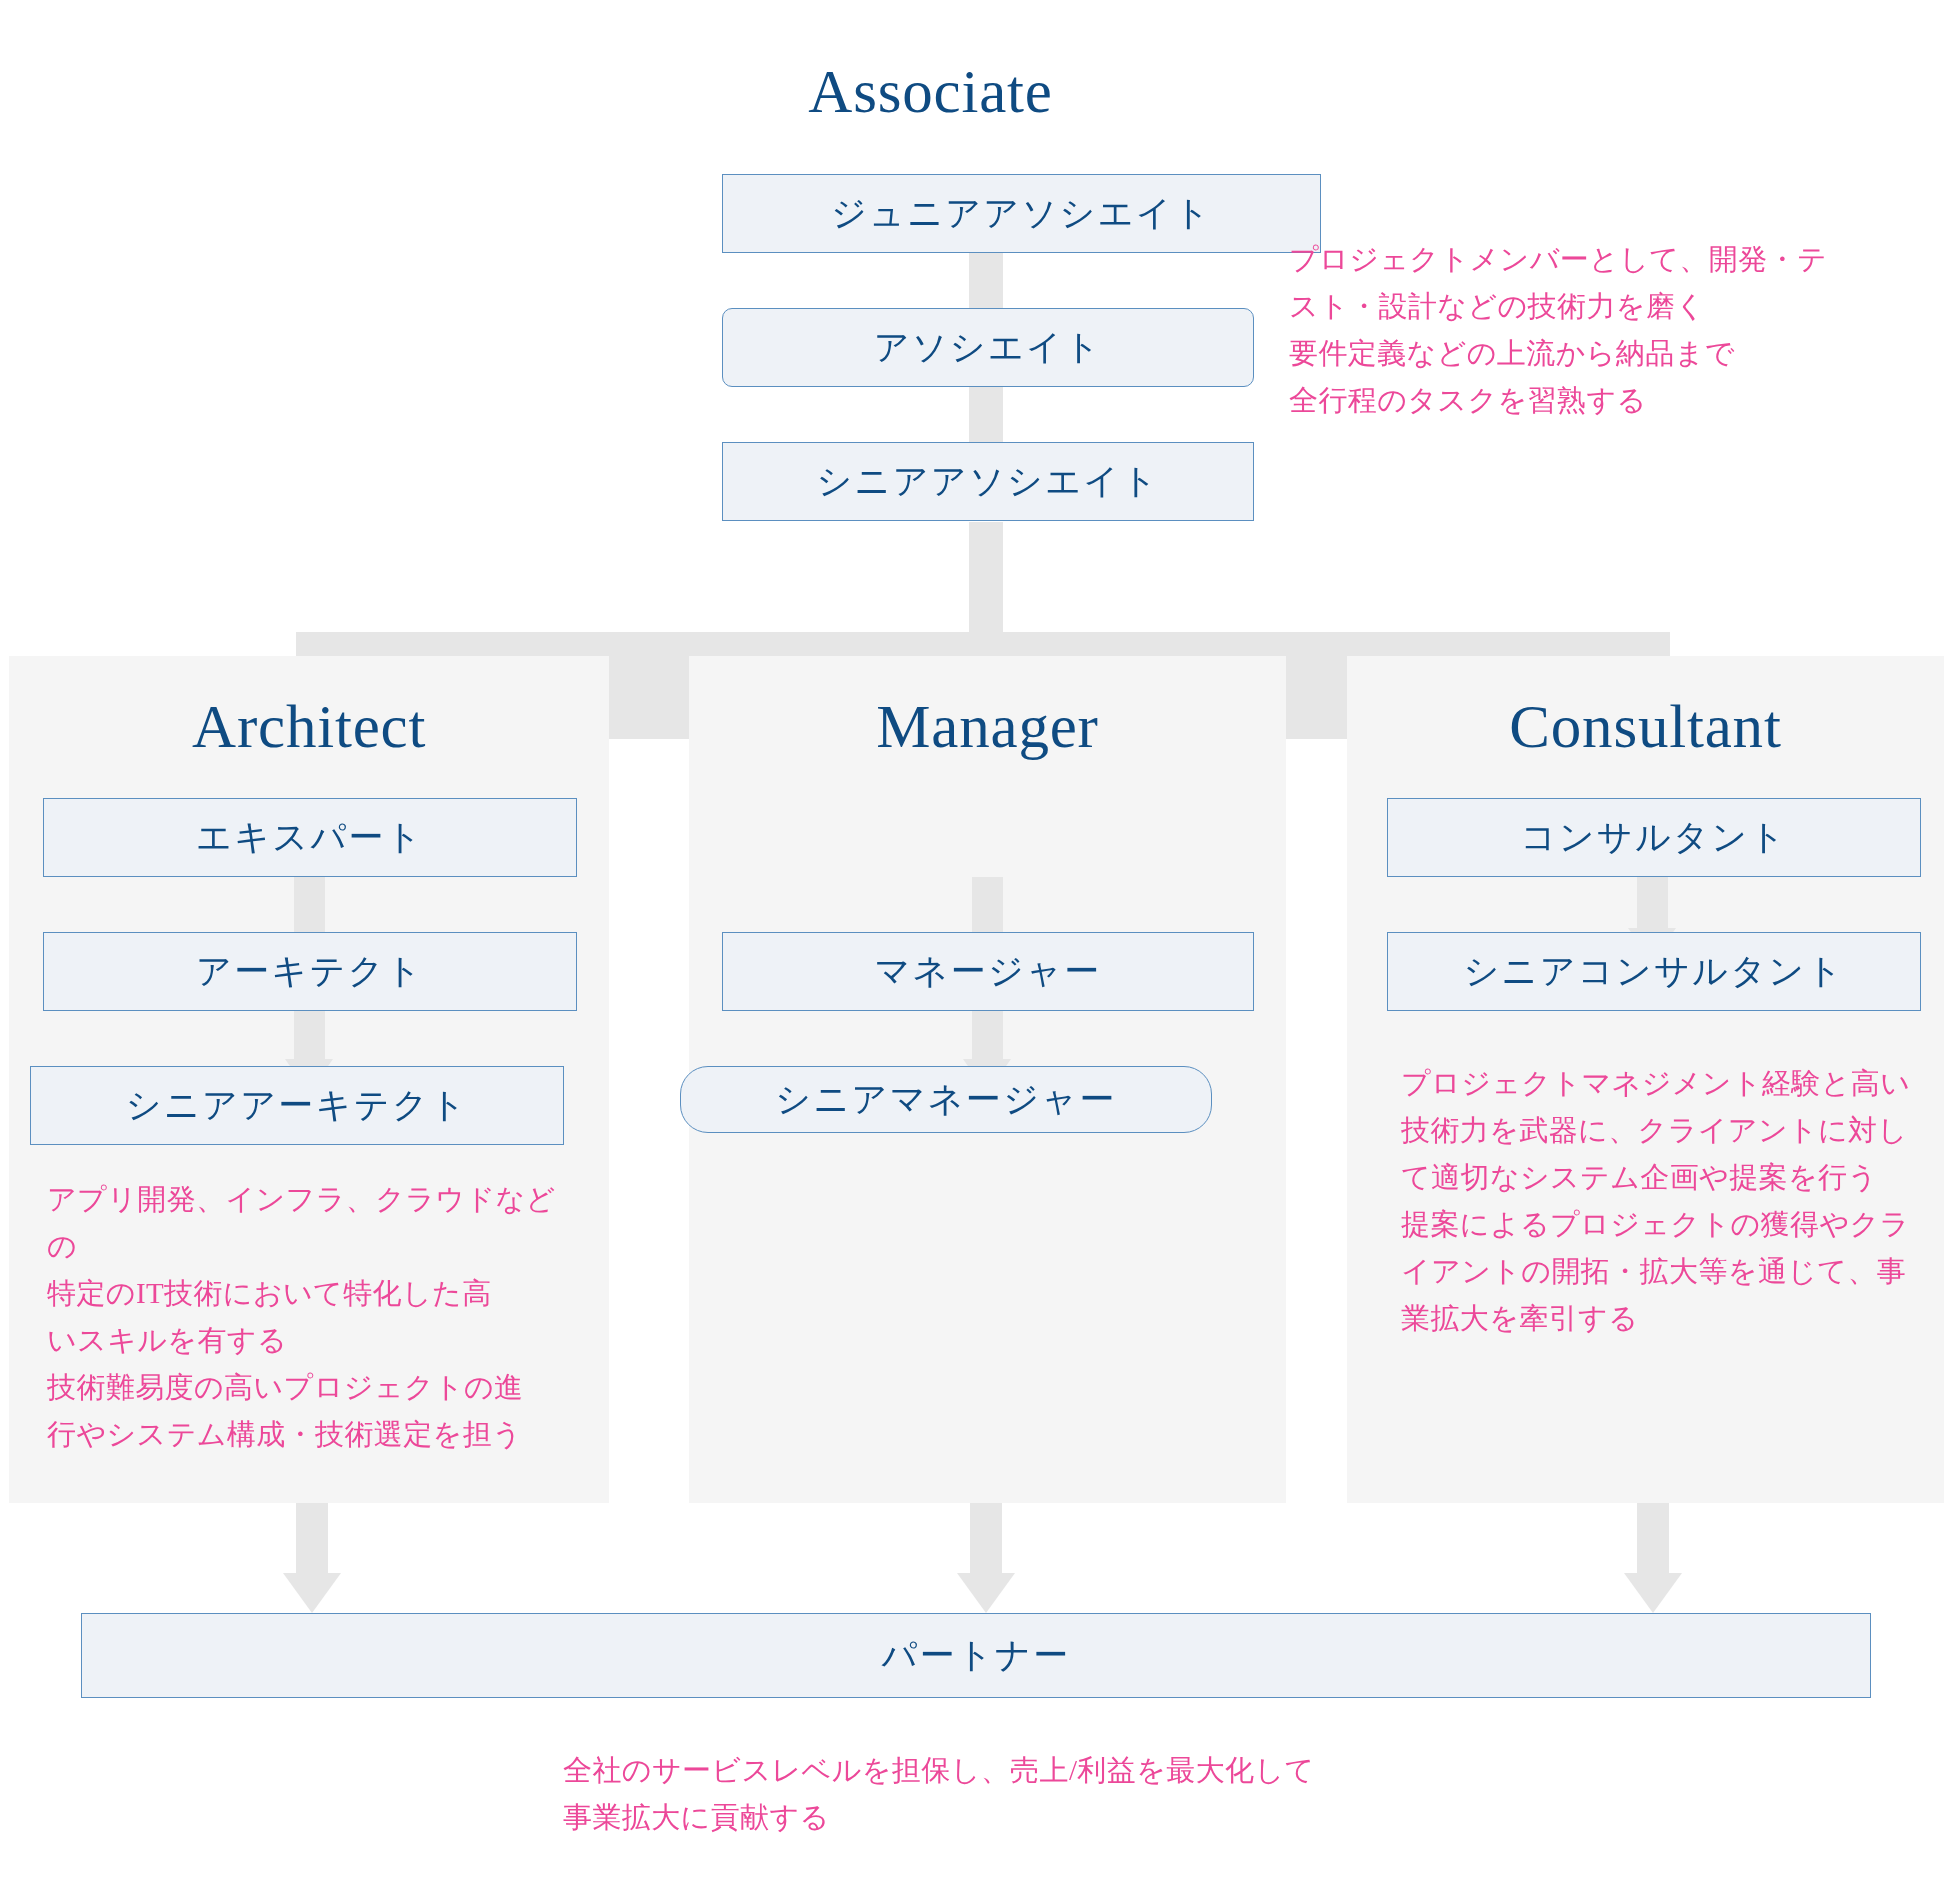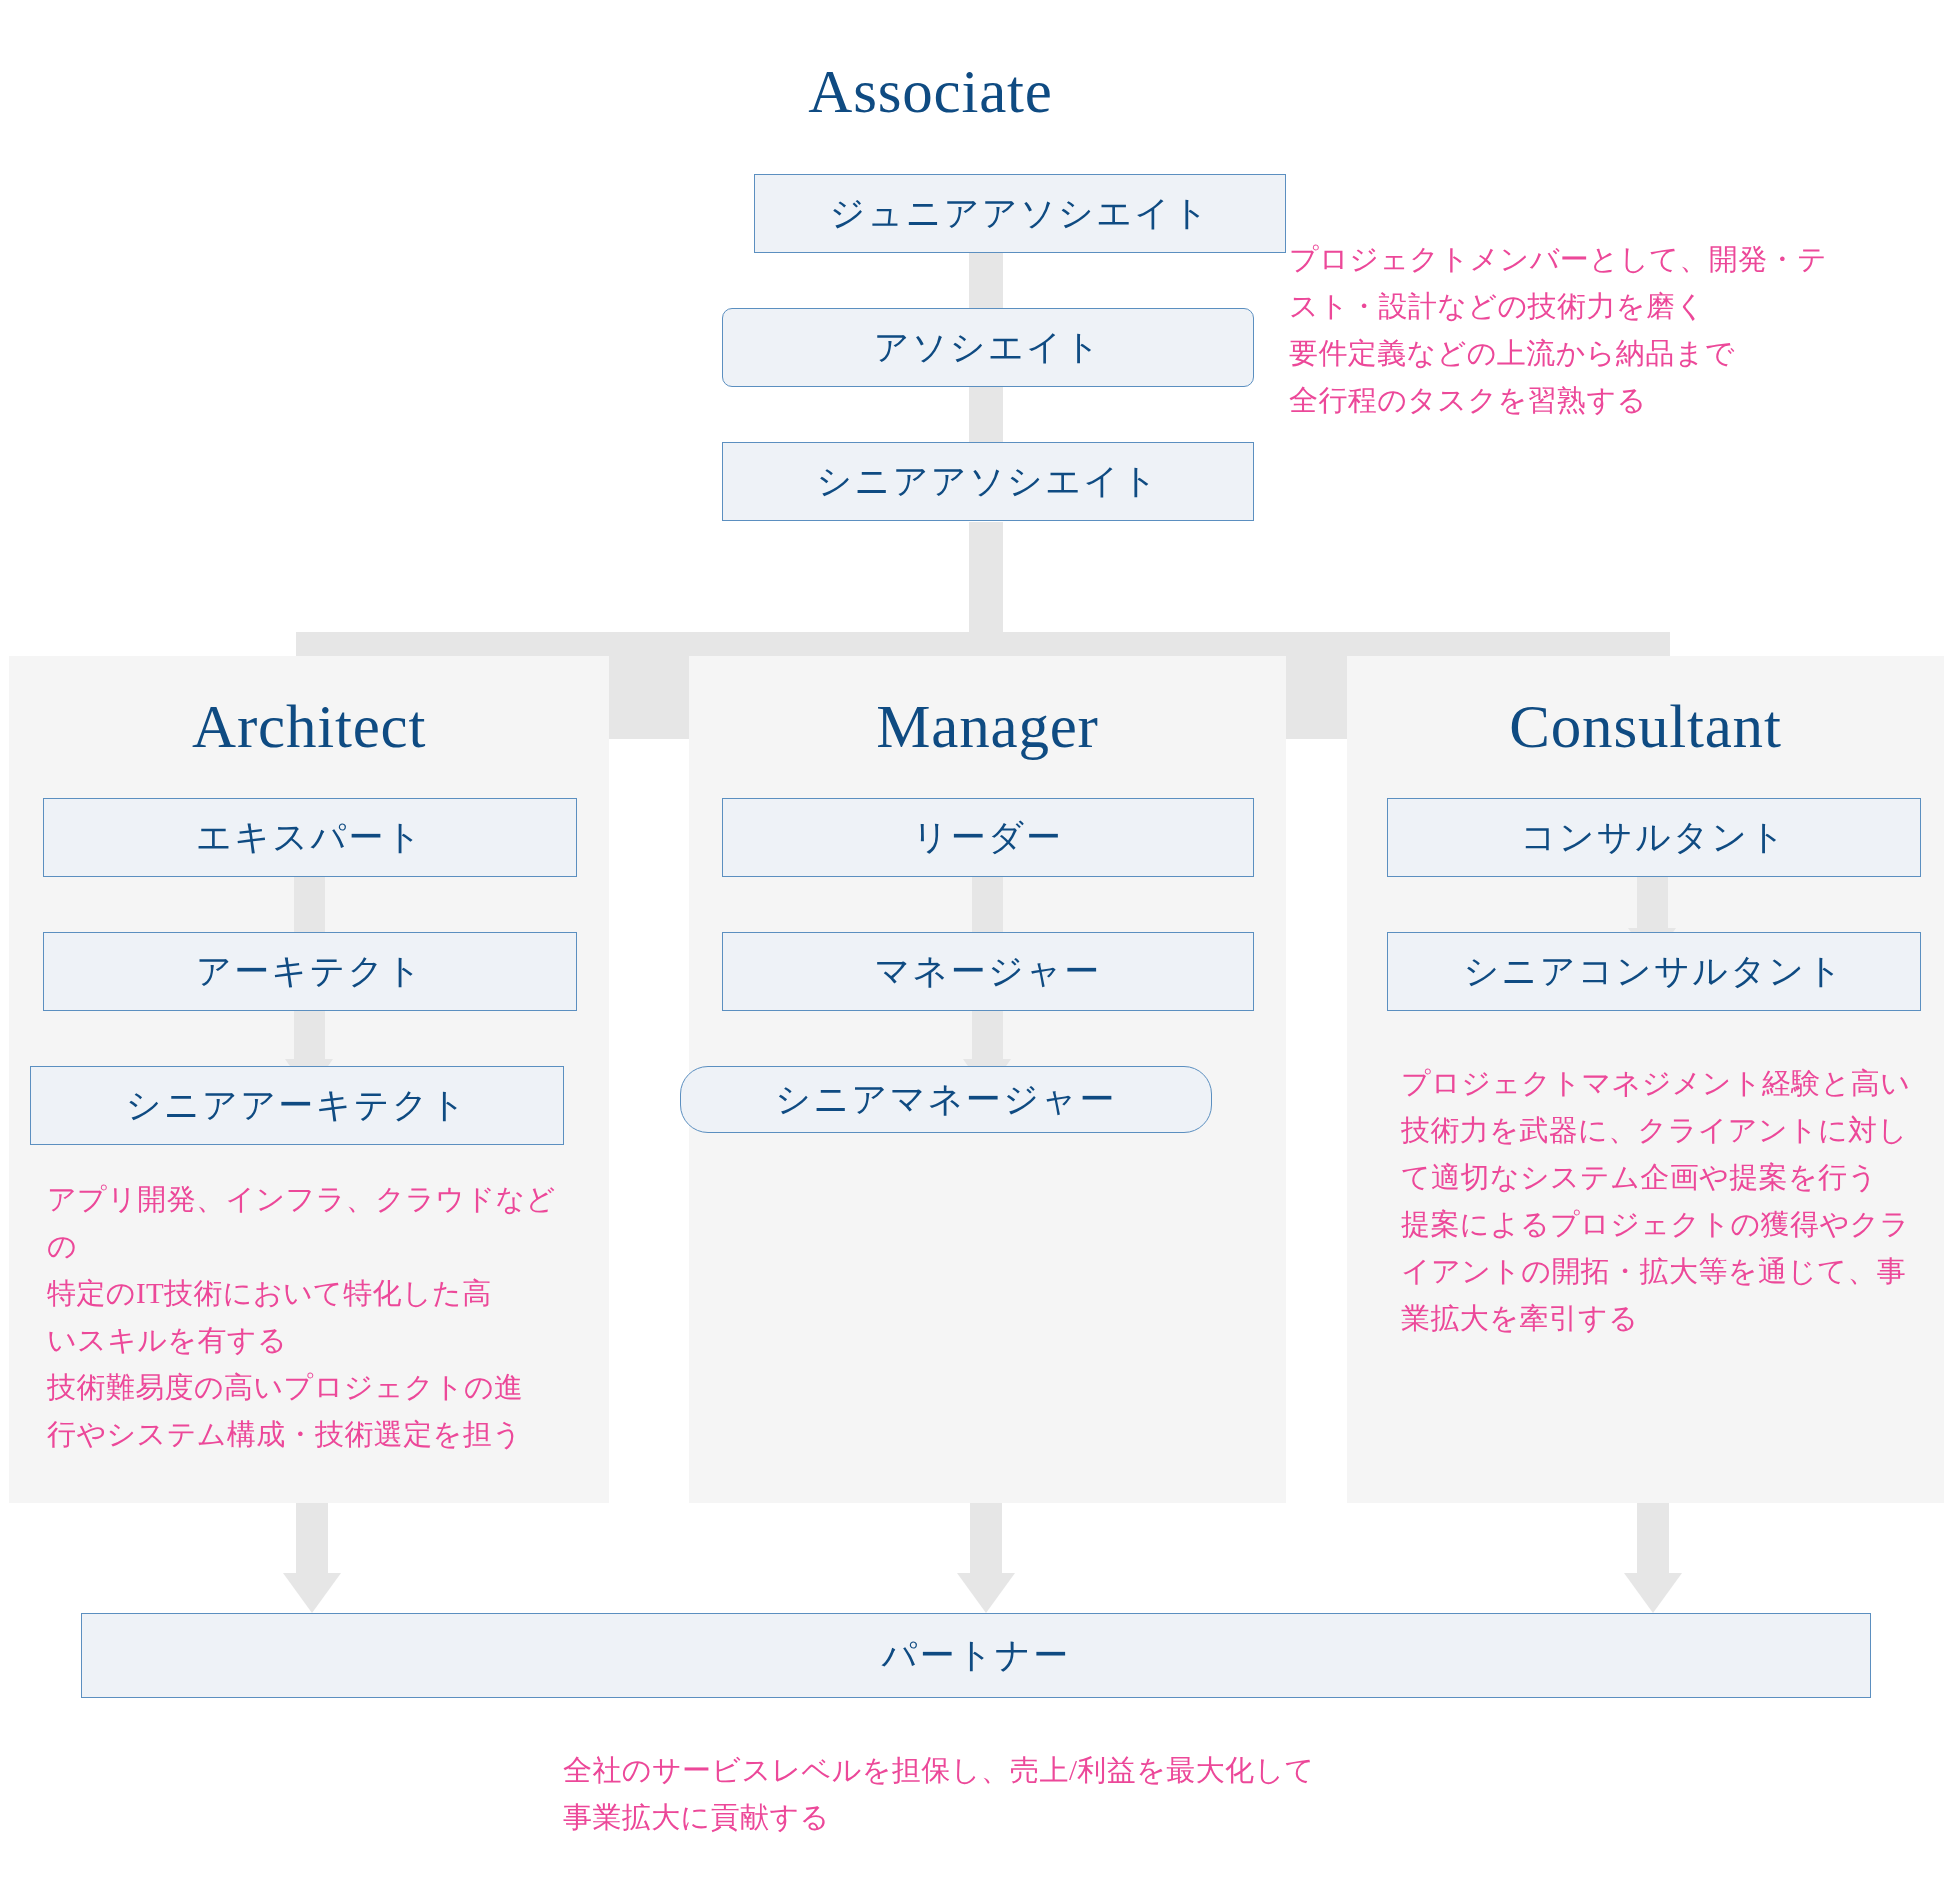--- a/index.html
+++ b/index.html
@@ -68,21 +68,21 @@
 <body>
 
 <div class="canvas">
 
   <div class="eng-title" style="left:717px;top:61px;width:427px;">Associate</div>
 
   <div class="bar" style="left:969px;top:252px;width:34px;height:84px;"></div>
 
   <div class="bar" style="left:969px;top:386px;width:34px;height:85px;"></div>
 
-  <div class="rank-box" style="left:722px;top:174px;width:532px;height:79px;margin-left:32px;">ジュニアアソシエイト</div>
+  <div class="rank-box" style="left:722px;top:174px;width:599px;height:79px;">ジュニアアソシエイト</div>
   <div class="rank-box" style="left:722px;top:308px;width:532px;height:79px;border-radius:10px;">アソシエイト</div>
   <div class="rank-box" style="left:722px;top:442px;width:532px;height:79px;">シニアアソシエイト</div>
 
   <div class="desc" style="left:1289px;top:236px;width:595px;">プロジェクトメンバーとして、開発・テ
 スト・設計などの技術力を磨く
 要件定義などの上流から納品まで
 全行程のタスクを習熟する</div>
 
   <div class="arrow-shaft" style="left:969px;top:522px;width:34px;height:110px;"></div>
 
@@ -116,21 +116,20 @@
 行やシステム構成・技術選定を担う</div>
 
   <div class="panel" style="left:689px;top:656px;width:597px;height:847px;"></div>
 
   <div class="eng-title" style="left:689px;top:696px;width:597px;">Manager</div>
 
   <div class="arrow-shaft" style="left:972px;top:877px;width:30.5px;height:84px;"></div>
   <div class="arrow-shaft" style="left:972px;top:1009px;width:30.5px;height:56px;"></div>
   <div class="arrow-head small" style="left:963px;top:1059px;"></div>
 
-  <div class="rank-box" style="left:722px;top:798px;width:532px;height:79px;">リーダー</div>
   <div class="rank-box" style="left:722px;top:932px;width:532px;height:79px;">マネージャー</div>
   <div class="rank-box" style="left:680px;top:1066px;width:532px;height:67px;border-radius:28px;">シニアマネージャー</div>
 
 
   <div class="panel" style="left:1347px;top:656px;width:597px;height:847px;"></div>
 
   <div class="eng-title" style="left:1347px;top:696px;width:597px;">Consultant</div>
 
   <div class="arrow-shaft" style="left:1637px;top:877px;width:30.5px;height:56px;"></div>
   <div class="arrow-head small" style="left:1628px;top:928px;"></div>

